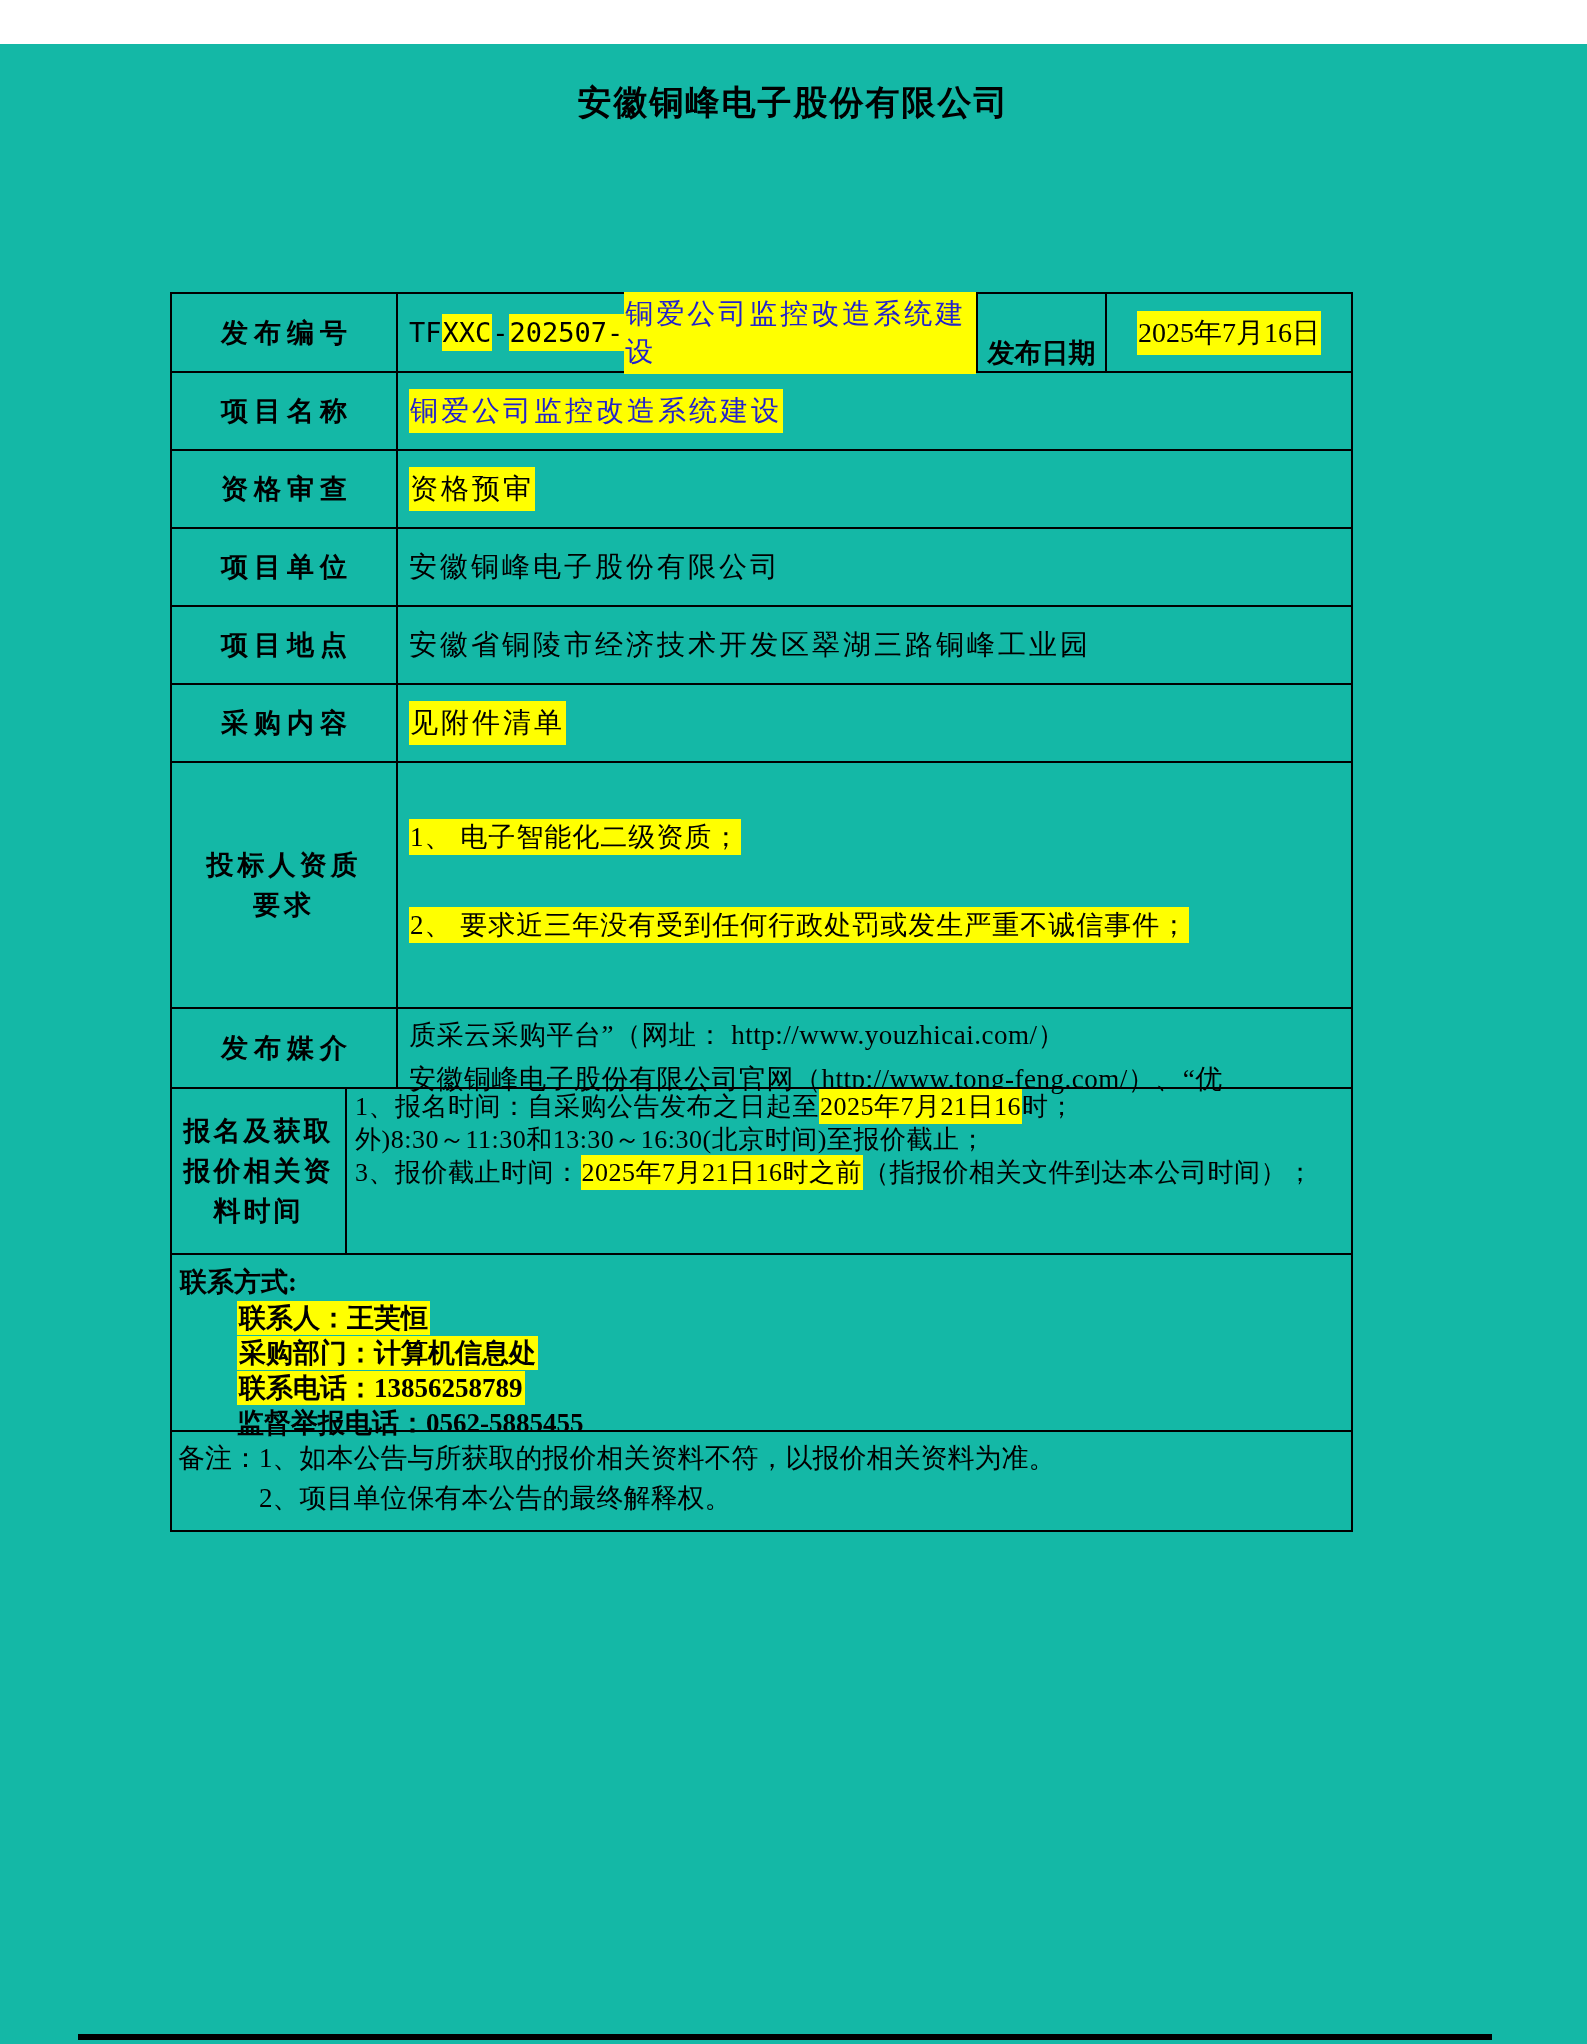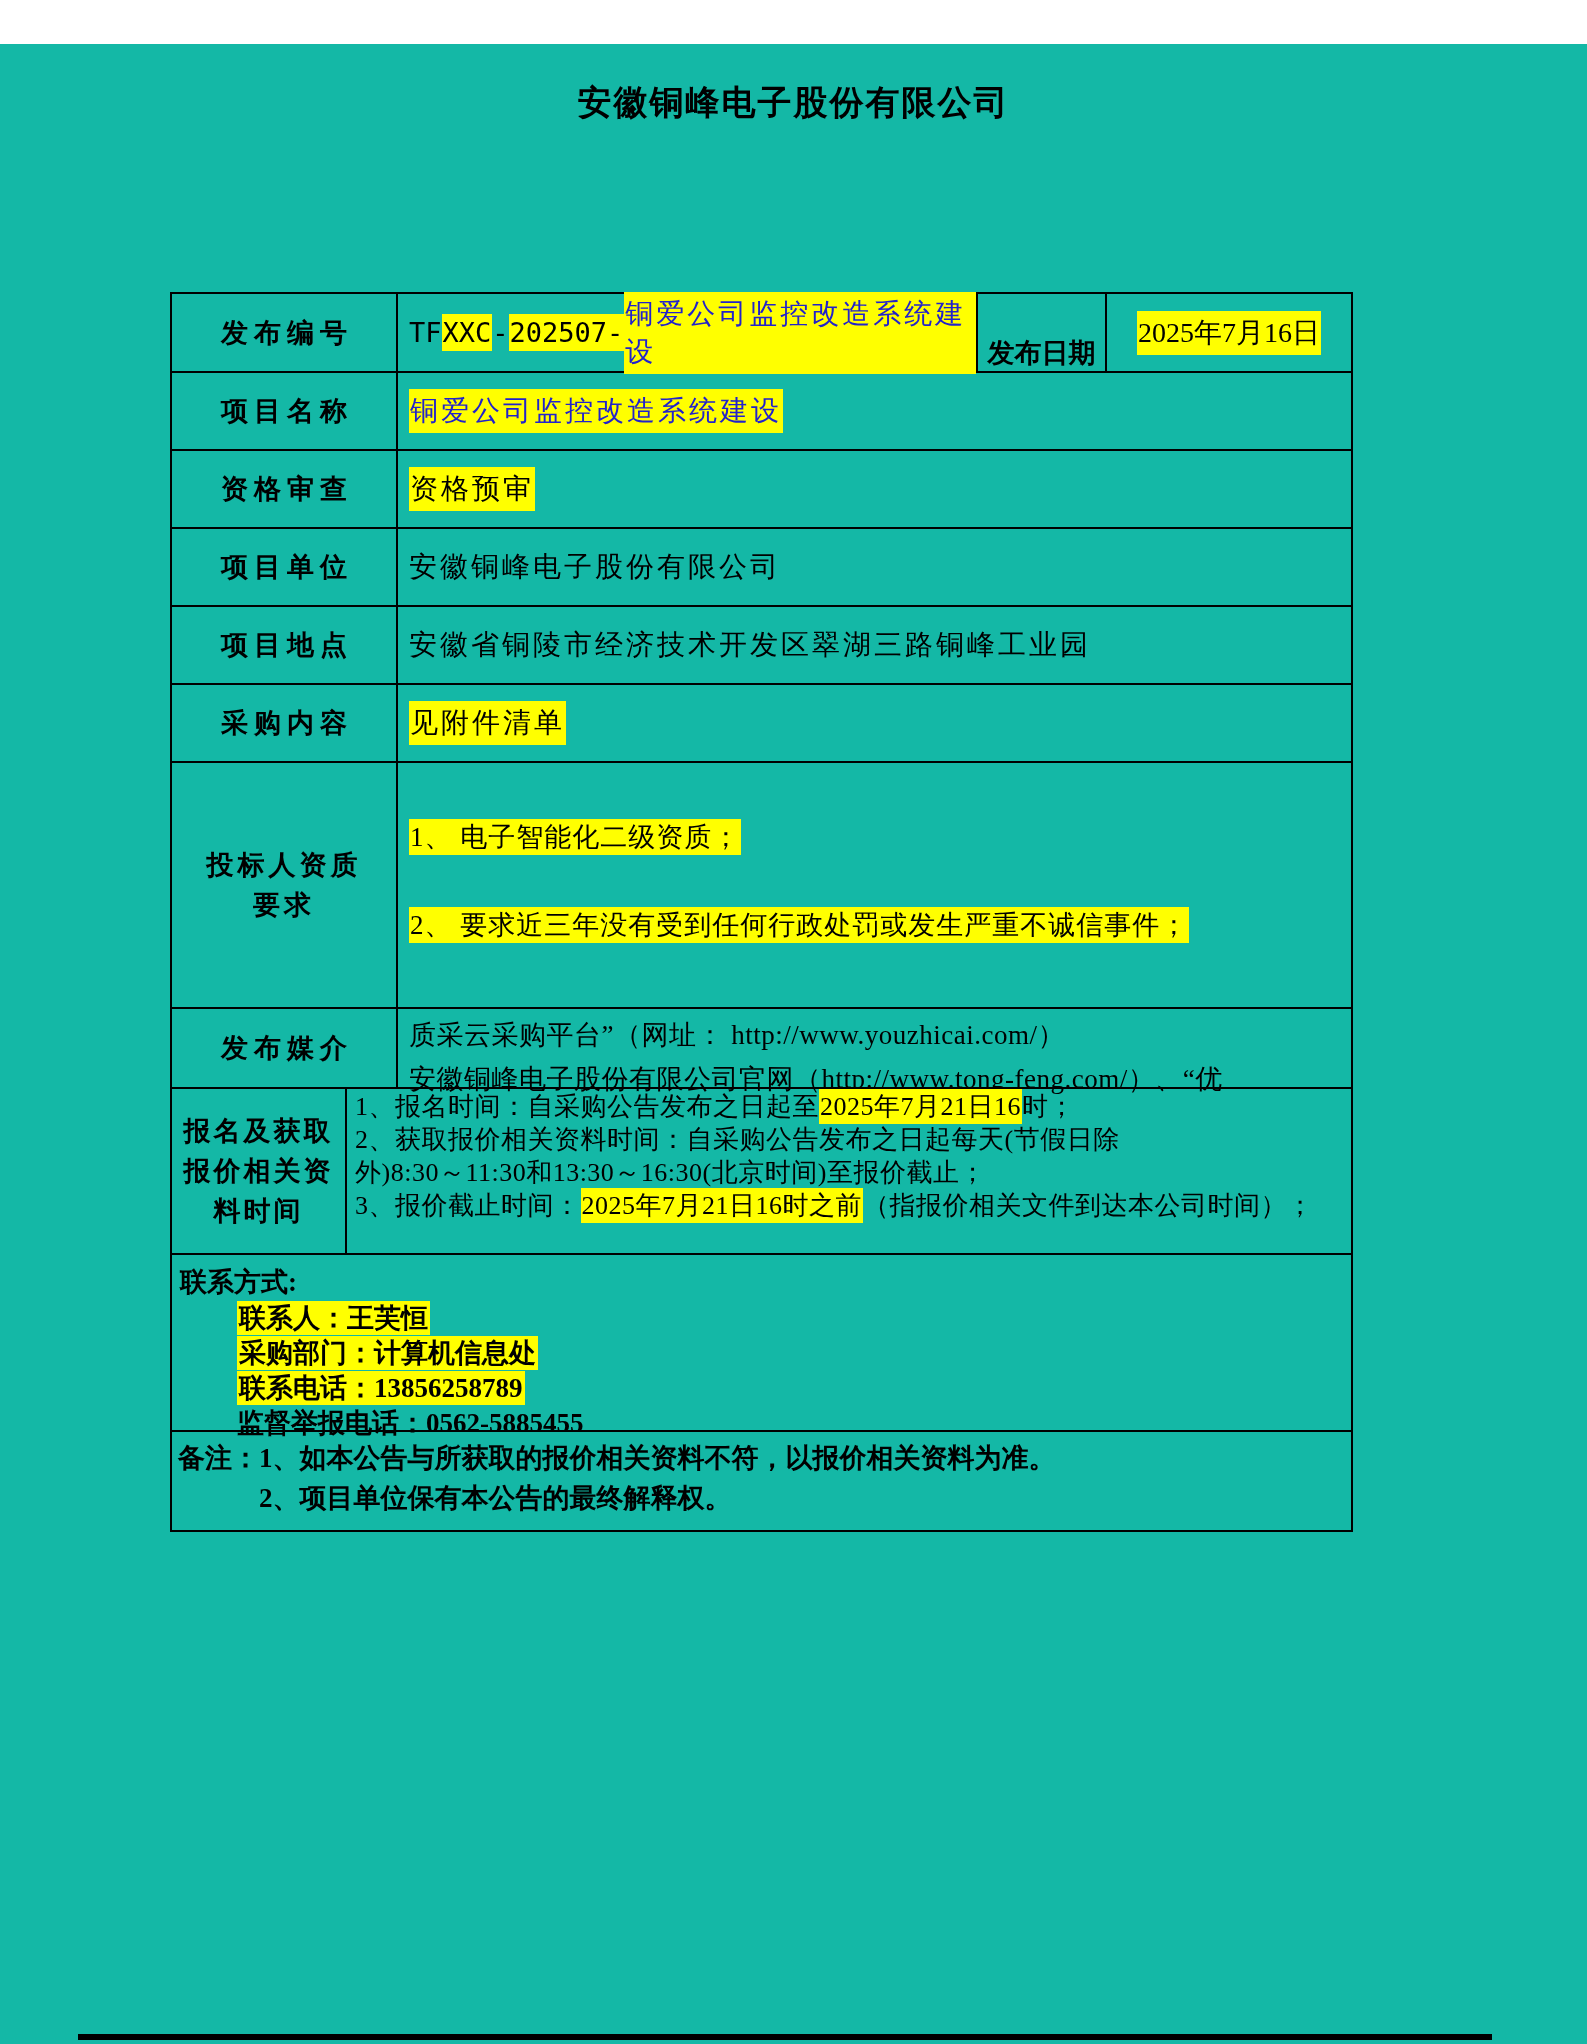--- a/index.html
+++ b/index.html
@@ -70,21 +70,21 @@
 
   
   .r-contact{height:177px;}
   .contact-cell{flex:1 1 auto;padding:8px 8px 0 8px;font-size:27px;font-weight:700;}
   .contact-heading{line-height:38px;}
   .contact-line{margin-left:57px;line-height:35px;}
   .contact-line .hl{padding:2px 2px;}
 
   
   .r-remark{height:98px;}
-  .remark-cell{flex:1 1 auto;display:flex;padding:6px 8px 0 6px;font-size:27px;font-weight:700;line-height:40px;}
+  .remark-cell{flex:1 1 auto;display:flex;padding:6px 8px 0 6px;font-size:27px;font-weight:400;line-height:40px;}
   .remark-prefix{flex:0 0 auto;}
   .remark-body{flex:1 1 auto;}
 
   .footer-bar{
     position:absolute;left:78px;top:1990px;width:1414px;height:6px;background:#000000;
   }
 </style>
 </head>
 <body>
 
@@ -178,21 +178,20 @@
         <div>安徽铜峰电子股份有限公司官网（http://www.tong-feng.com/）、“优</div>
       </div>
     </div>
 
     <div class="tr r-sched">
       <div class="td label-cell sched-label">
         <span class="wrap">报名及获取报价相关资料时间</span>
       </div>
       <div class="td sched-content">
         <div><span>1、报名时间：自采购公告发布之日起至</span><span class="hl">2025年7月21日16</span><span>时；</span></div>
-        <div>2、获取报价相关资料时间：自采购公告发布之日起每天(节假日除</div>
         <div>外)8:30～11:30和13:30～16:30(北京时间)至报价截止；</div>
         <div><span>3、报价截止时间：</span><span class="hl">2025年7月21日16时之前</span><span>（指报价相关文件到达本公司时间）；</span></div>
       </div>
     </div>
 
     <div class="tr r-contact">
       <div class="td contact-cell">
         <div class="contact-heading">联系方式:</div>
         <div class="contact-line"><span class="hl">联系人：王芙恒</span></div>
         <div class="contact-line"><span class="hl">采购部门：计算机信息处</span></div>

